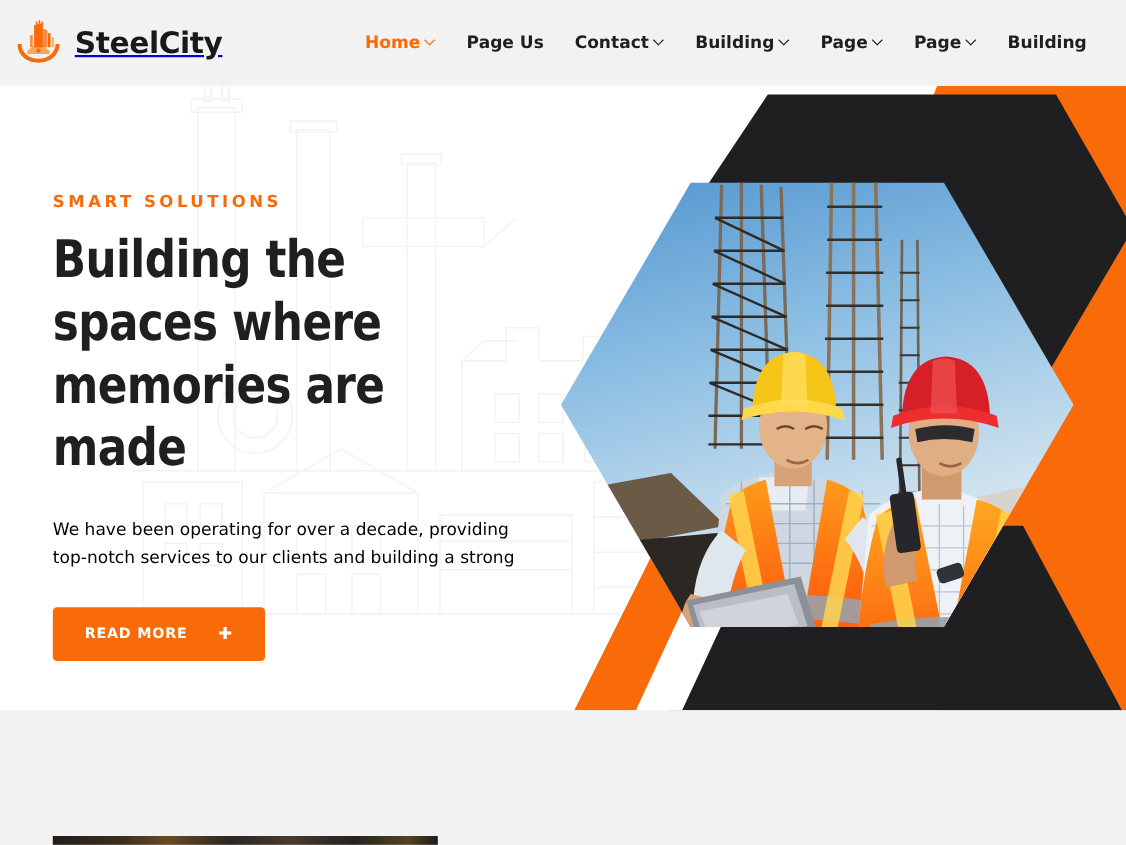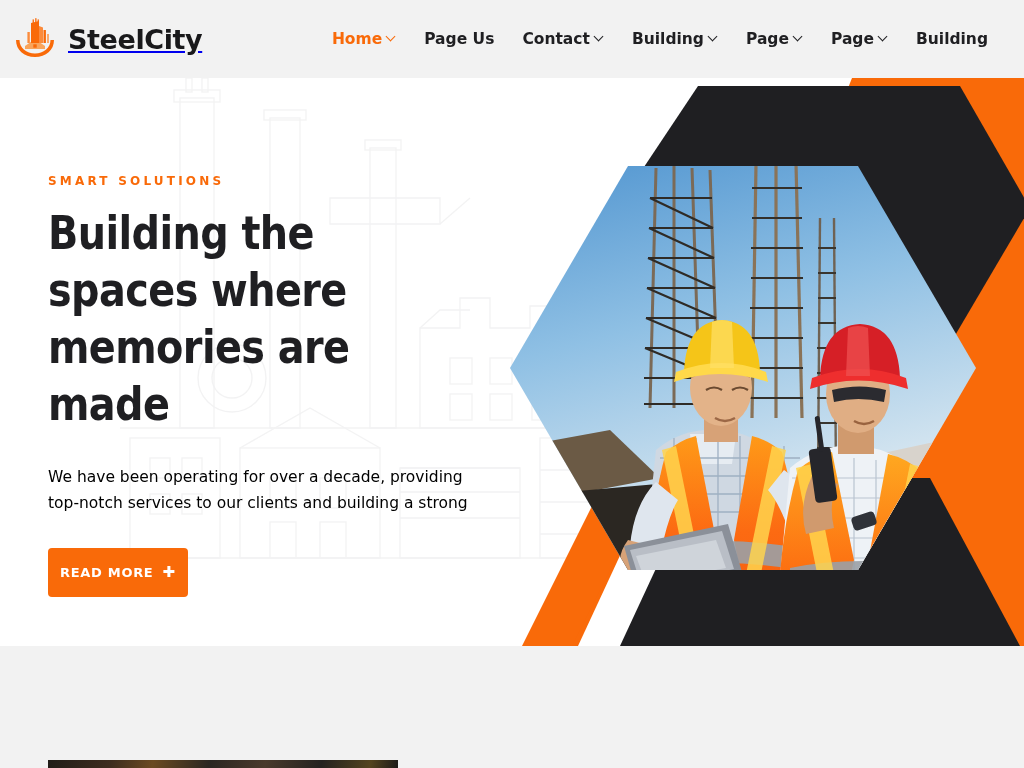--- a/index.html
+++ b/index.html
@@ -45,40 +45,40 @@
   .hero-watermark {
     position:absolute; left:120px; top:0px; width:560px; height:520px;
     opacity:.55; pointer-events:none;
   }
 
   .art { position:absolute; right:0; top:0; width:564px; height:568px; }
   .art svg { display:block; }
 
   .hero-copy { position:absolute; left:48px; top:96px; width:470px; }
   .eyebrow {
-    color:#f96a09; font-size:12px; font-weight:bold;
+    color:#f96a09; font-size:15px; font-weight:bold;
     letter-spacing:3.2px; text-transform:uppercase;
     font-family:"DejaVu Sans", sans-serif;
   }
   .hero-title {
     margin-top:16px; color:#1f1f22;
     font-size:47px; line-height:57px; font-weight:bold;
     letter-spacing:-0.6px; max-width:450px;
     font-family:"DejaVu Sans Condensed","DejaVu Sans", sans-serif;
     transform:scaleX(0.94); transform-origin:left top;
   }
   .hero-text {
     margin-top:32px; color:#000000;
     font-size:15.5px; line-height:26px; max-width:420px;
     font-family:"DejaVu Sans", sans-serif;
   }
   .btn {
-    margin-top:32px; display:inline-flex; align-items:center; gap:9px;
+    margin-top:32px; display:inline-flex; align-items:center; gap:28px;
     background:#f96a09; color:#fff; border:none; border-radius:4px;
-    padding:17px 12px; cursor:pointer;
+    padding:17px 29px; cursor:pointer;
     font-size:13px; font-weight:bold; letter-spacing:0.7px;
     font-family:"DejaVu Sans", sans-serif;
   }
   .btn .plus { font-size:15px; line-height:1; font-weight:bold; }
 
   
   .next-section {
     position:absolute; top:646px; left:0; width:1024px; height:122px;
     background:#f2f2f2;
   }

